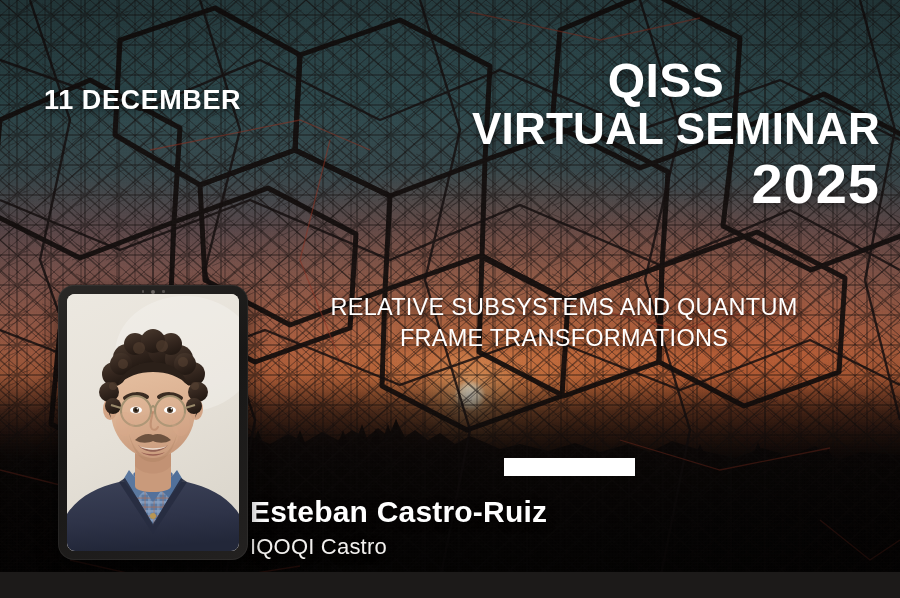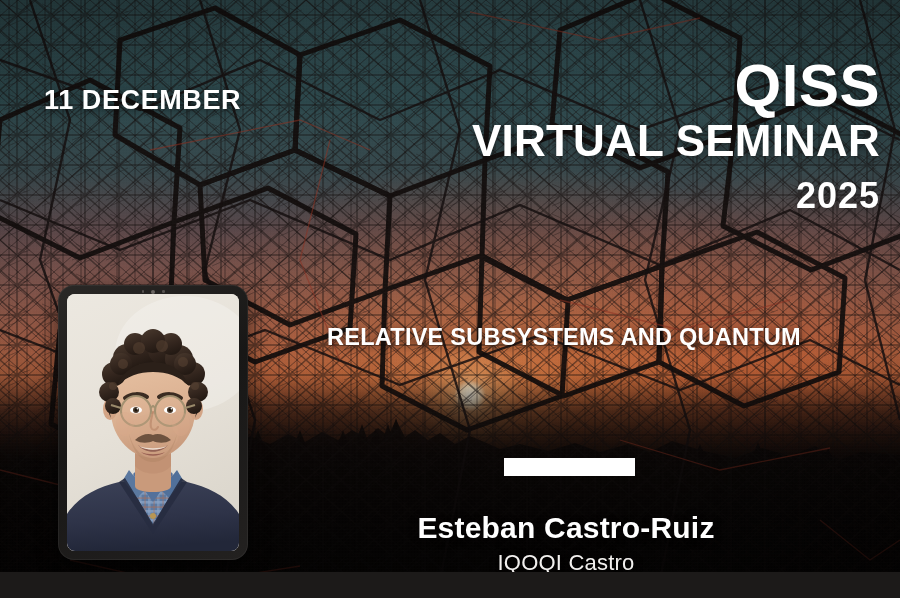--- a/index.html
+++ b/index.html
@@ -86,48 +86,46 @@
   #datetime-block div { white-space: nowrap; }
 
   #brand-block {
     position: absolute;
     right: 20px; top: 57px;
     text-align: right;
     color: #ffffff;
     font-weight: bold;
     text-shadow: 0 2px 9px rgba(0,0,0,.50);
   }
-  #brand-line-1 { font-size: 60px; line-height: .98; letter-spacing: .5px; }
+  #brand-line-1 { font-size: 48px; line-height: .98; letter-spacing: .5px; text-align: center; }
   #brand-line-2 { font-size: 44px; line-height: 1.12; letter-spacing: .2px; margin-left: 20px; }
-  #brand-line-3 { font-size: 36px; line-height: 1.06; letter-spacing: 1px; margin-top: 12px; }
+  #brand-line-3 { font-size: 56px; line-height: 1.06; letter-spacing: 1px; margin-top: 1px; }
 
   #talk-title {
     position: absolute;
     left: 250px; right: 22px; top: 292px;
     text-align: center;
     color: #ffffff;
-    font-weight: bold;
+    font-weight: normal;
     font-size: 23.5px;
     line-height: 1.32;
     letter-spacing: .25px;
     text-shadow: 0 2px 8px rgba(0,0,0,.6);
-    margin-top: 30px;
   }
   #talk-title div { white-space: nowrap; }
 
   #speaker-divider {
     position: absolute;
     left: 504px; top: 458px;
     width: 131px; height: 18px;
     background: #ffffff;
   }
   #speaker-block {
     position: absolute;
-    left: 250px; right: 18px; top: 511px;
-    text-align: center;
+    left: 250px; right: 18px; top: 495px;
     color: #ffffff;
     text-shadow: 0 2px 8px rgba(0,0,0,.55);
   }
   #speaker-name {
     font-size: 30px;
     font-weight: bold;
     letter-spacing: .2px;
     line-height: 1.15;
   }
   #speaker-affiliation {
@@ -277,20 +275,21 @@
   </div>
 
   <div id="brand-block">
     <div id="brand-line-1">QISS</div>
     <div id="brand-line-2">VIRTUAL SEMINAR</div>
     <div id="brand-line-3">2025</div>
   </div>
 
   <div id="talk-title">
     <div>RELATIVE SUBSYSTEMS AND QUANTUM</div>
+    <div>FRAME TRANSFORMATIONS</div>
   </div>
 
   <div id="speaker-divider"></div>
 
   <div id="speaker-block">
     <div id="speaker-name">Esteban Castro-Ruiz</div>
     <div id="speaker-affiliation">IQOQI Castro</div>
   </div>
 
   <div id="portrait-frame">

